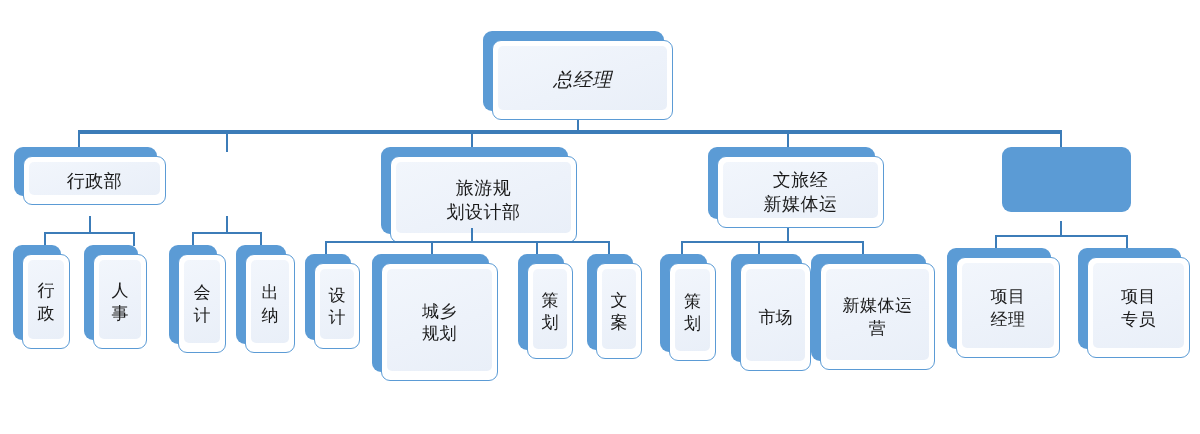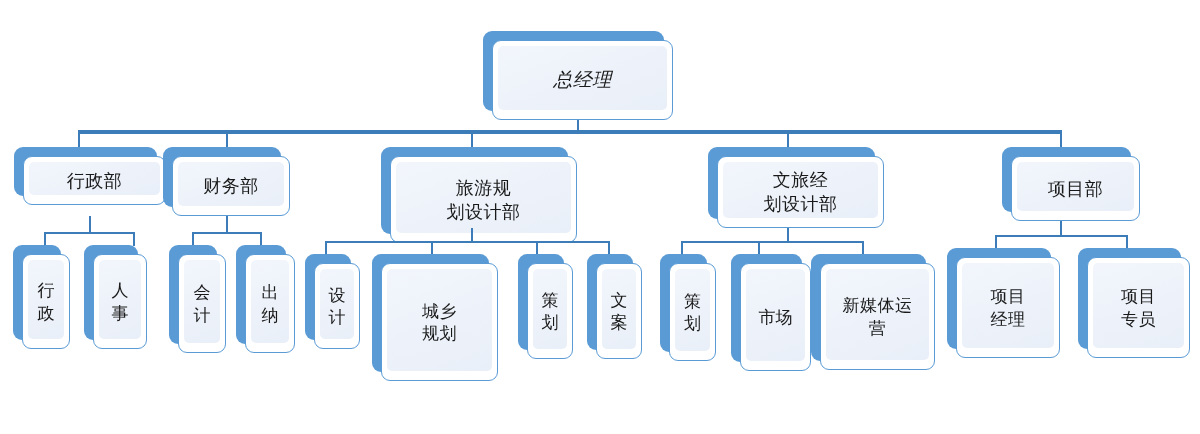--- a/index.html
+++ b/index.html
@@ -105,52 +105,41 @@
   <div class="conn v" style="left:1060px; top:130px; height:22px;"></div>
 
   <div class="node lv2" style="left:14px; top:147px; width:152px; height:58px;">
     <div class="back"></div>
     <div class="front">
       <div class="inner"></div>
       <div class="label">行政部</div>
     </div>
   </div>
 
-  <div class="node lv2" style="left:163px; top:147px; width:127px; height:69px;">
-    <div class="back"></div>
-    <div class="front">
-      <div class="inner"></div>
-      <div class="label">财务部</div>
-    </div>
-  </div>
 
   <div class="node lv2" style="left:381px; top:147px; width:196px; height:96px;">
     <div class="back"></div>
     <div class="front">
       <div class="inner"></div>
       <div class="label">旅游规
 划设计部</div>
     </div>
   </div>
 
   <div class="node lv2" style="left:708px; top:147px; width:176px; height:81px;">
     <div class="back"></div>
     <div class="front">
       <div class="inner"></div>
       <div class="label">文旅经
-划设计部</div>
+新媒体运</div>
     </div>
   </div>
 
   <div class="node lv2" style="left:1002px; top:147px; width:138px; height:74px;">
     <div class="back"></div>
-    <div class="front">
-      <div class="inner"></div>
-      <div class="label">项目部</div>
-    </div>
   </div>
 
   <div class="conn v" style="left:89px; top:216px; height:18px;"></div>
   <div class="conn h" style="left:44px; top:232px; width:91px;"></div>
   <div class="conn v" style="left:44px; top:232px; height:14px;"></div>
   <div class="conn v" style="left:133px; top:232px; height:14px;"></div>
 
   <div class="conn v" style="left:226px; top:216px; height:18px;"></div>
   <div class="conn h" style="left:192px; top:232px; width:70px;"></div>
   <div class="conn v" style="left:192px; top:232px; height:14px;"></div>

